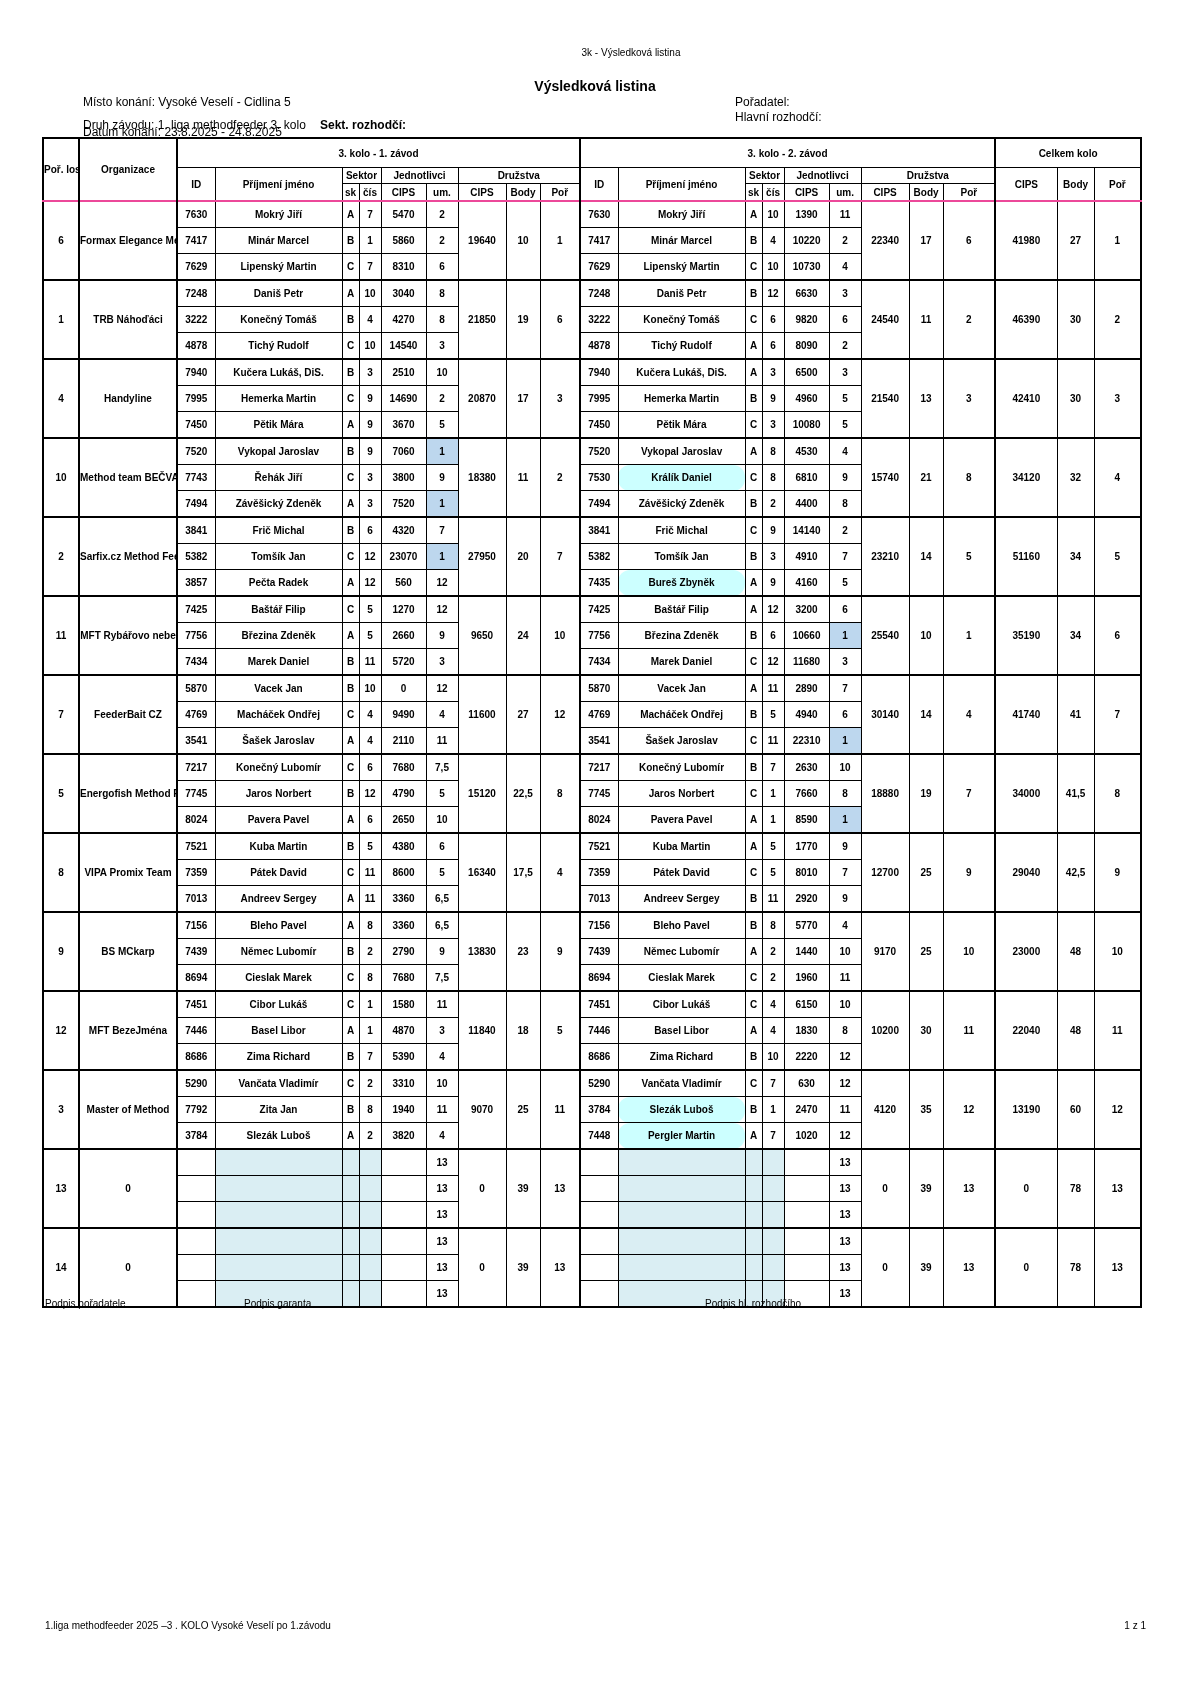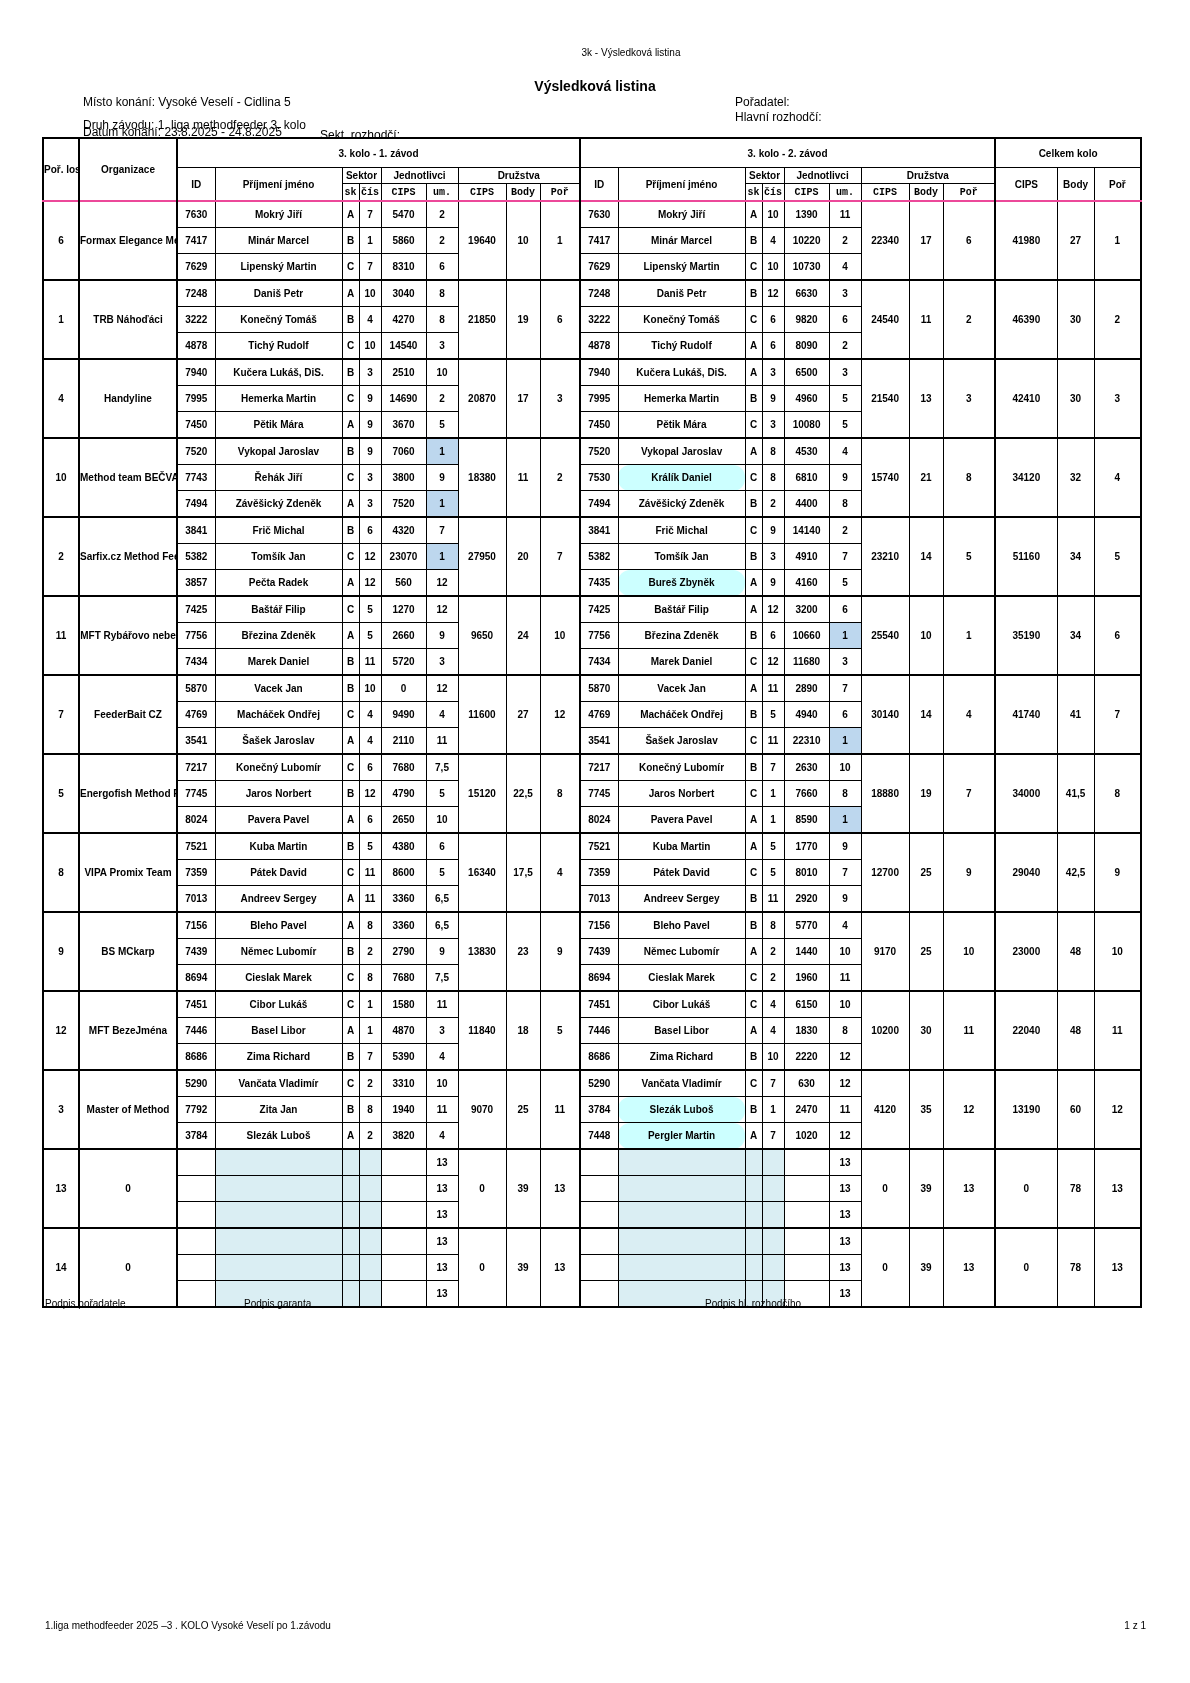--- a/index.html
+++ b/index.html
@@ -5,31 +5,31 @@
   html,body{margin:0;padding:0;background:#fff;}
   .page{position:relative;width:1190px;height:1683px;background:#fff;
         font-family:"Liberation Sans",sans-serif;color:#000;overflow:hidden;}
 
   .doc-header{position:absolute;top:47px;left:0;width:100%;text-align:center;font-size:10px;padding-left:36px;}
   .title{position:absolute;top:78px;left:0;width:100%;text-align:center;font-size:14px;font-weight:bold;}
   .inf{position:absolute;font-size:12px;white-space:nowrap;}
   .i-misto{top:95px;left:83px;}
   .i-druh{top:118px;left:83px;}
   .i-datum{top:125px;left:83px;}
-  .i-sekt{top:128px;left:320px;}
+  .i-sekt{top:118px;left:320px;font-weight:bold;}
   .i-porad{top:95px;left:735px;}
   .i-hlavni{top:110px;left:735px;}
 
   table.res{position:absolute;left:42px;top:137px;width:1098px;
             border-collapse:collapse;table-layout:fixed;border:2px solid #000;}
   .res th,.res td{border:1px solid #000;padding:0;font-size:10px;font-weight:bold;
             text-align:center;vertical-align:middle;overflow:hidden;white-space:nowrap;}
   .res thead th{height:15px;}
   .res tr.h1 th{height:28px;}
-  .res tr.h3 th{height:16px;font-family:Liberation Mono, monospace;}
+  .res tr.h3 th{height:16px;}
   .res td{height:25px;}
   .res tbody tr:first-child td{border-top:2px solid #ec4899;}
   tr.bstart td{border-top:2px solid #000;}
   .sec-l{border-left:2px solid #000 !important;}
   .rsep{border-top:1px solid #8f8f8f;}
   .c-name{text-align:left;padding:0 2px 0 4px;white-space:normal;line-height:1.1;}
   .c-org{white-space:normal;line-height:1.2;padding:0 2px;}
   .c-porlos{white-space:normal;line-height:1.2;}
   .c-id{text-align:right;padding-right:3px;}
   .c-cips{text-align:right;padding-right:3px;}

